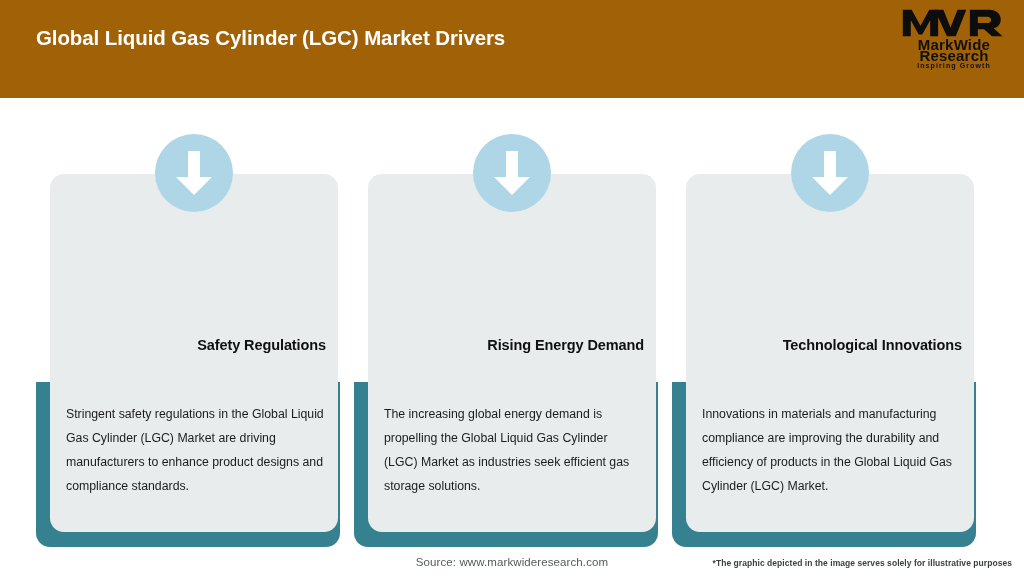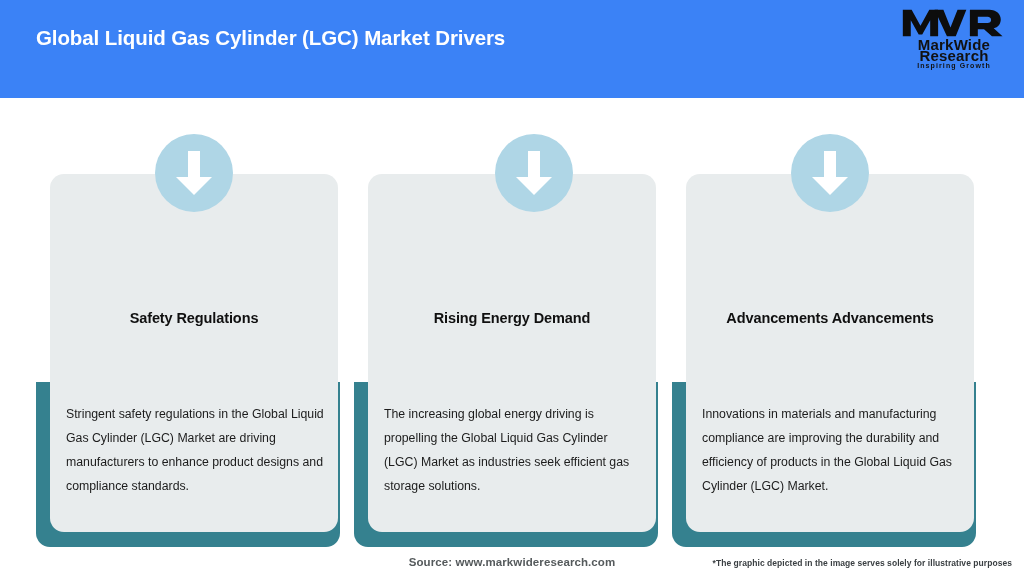--- a/index.html
+++ b/index.html
@@ -15,21 +15,21 @@
     position: relative;
   }
 
   
   .header {
     position: absolute;
     left: 0;
     top: 0;
     width: 1024px;
     height: 98px;
-    background: #3b82f6;
+    background: #a16207;
     box-sizing: border-box;
   }
   .header-title {
     position: absolute;
     left: 36px;
     top: 26px;
     font-size: 20.5px;
     font-weight: bold;
     color: #ffffff;
     letter-spacing: -0.1px;
@@ -76,21 +76,21 @@
     width: 1024px;
     height: 440px;
   }
   .card-wrap {
     position: absolute;
     top: 0;
     width: 288px;
     height: 440px;
   }
   .card-wrap.c0 { left: 50px; }
-  .card-wrap.c1 { left: 368px; padding-left: 44px; }
+  .card-wrap.c1 { left: 368px; }
   .card-wrap.c2 { left: 686px; }
 
   
   .card-frame {
     position: absolute;
     left: -14px;
     top: 284px;
     width: 304px;
     height: 165px;
     background: #35818F;
@@ -125,22 +125,22 @@
     position: absolute;
     left: 50%;
     top: 50%;
     transform: translate(-50%, -50%);
   }
 
   .card-title {
     position: absolute;
     left: 12px;
     right: 12px;
-    top: 136px;
-    text-align: center;
+    top: 163px;
+    text-align: right;
     font-size: 14.5px;
     font-weight: bold;
     color: #101010;
     letter-spacing: -0.1px;
     z-index: 4;
   }
 
   .card-body {
     position: absolute;
     left: 16px;
@@ -154,21 +154,21 @@
   }
 
   
   .source {
     position: absolute;
     left: 0;
     top: 556px;
     width: 1024px;
     text-align: center;
     font-size: 11.5px;
-    font-weight: bold;
+    font-weight: normal;
     color: #555a5c;
     letter-spacing: 0.1px;
   }
   .disclaimer {
     position: absolute;
     right: 12px;
     top: 558px;
     font-size: 8.5px;
     font-weight: bold;
     color: #3a3f42;
@@ -212,33 +212,33 @@
       <svg width="40" height="48" viewBox="0 0 40 48" xmlns="http://www.w3.org/2000/svg">
         <polygon fill="#FFFFFF" points="14,2 26,2 26,28 38,28 20,46 2,28 14,28"></polygon>
       </svg>
     </div>
   </div>
 
   <div class="card-wrap c1">
     <div class="card-frame"></div>
     <div class="card">
       <div class="card-title">Rising Energy Demand</div>
-      <div class="card-body">The increasing global energy driving is propelling the Global Liquid Gas Cylinder (LGC) Market as industries seek efficient gas storage solutions.</div>
+      <div class="card-body">The increasing global energy demand is propelling the Global Liquid Gas Cylinder (LGC) Market as industries seek efficient gas storage solutions.</div>
     </div>
     <div class="card-icon">
       <svg width="40" height="48" viewBox="0 0 40 48" xmlns="http://www.w3.org/2000/svg">
         <polygon fill="#FFFFFF" points="14,2 26,2 26,28 38,28 20,46 2,28 14,28"></polygon>
       </svg>
     </div>
   </div>
 
   <div class="card-wrap c2">
     <div class="card-frame"></div>
     <div class="card">
-      <div class="card-title">Advancements Advancements</div>
+      <div class="card-title">Technological Innovations</div>
       <div class="card-body">Innovations in materials and manufacturing compliance are improving the durability and efficiency of products in the Global Liquid Gas Cylinder (LGC) Market.</div>
     </div>
     <div class="card-icon">
       <svg width="40" height="48" viewBox="0 0 40 48" xmlns="http://www.w3.org/2000/svg">
         <polygon fill="#FFFFFF" points="14,2 26,2 26,28 38,28 20,46 2,28 14,28"></polygon>
       </svg>
     </div>
   </div>
 
 </div>

